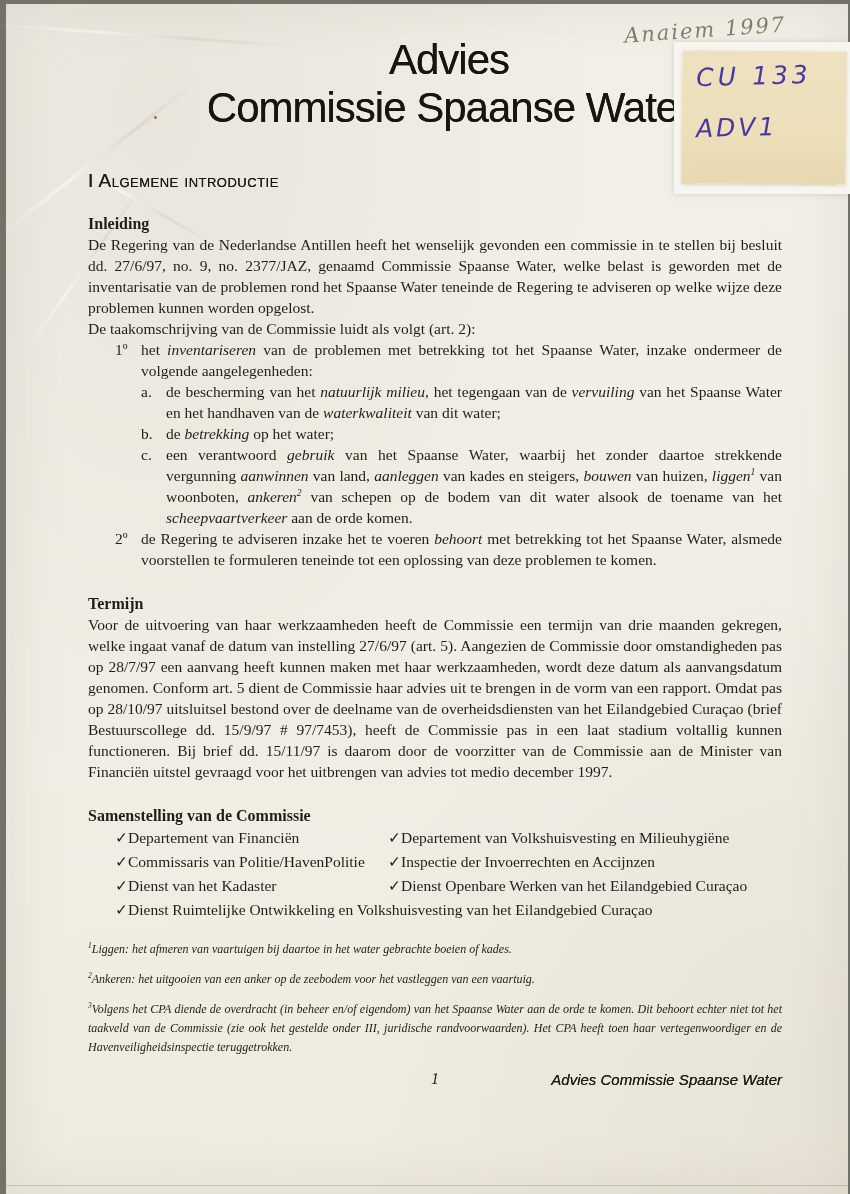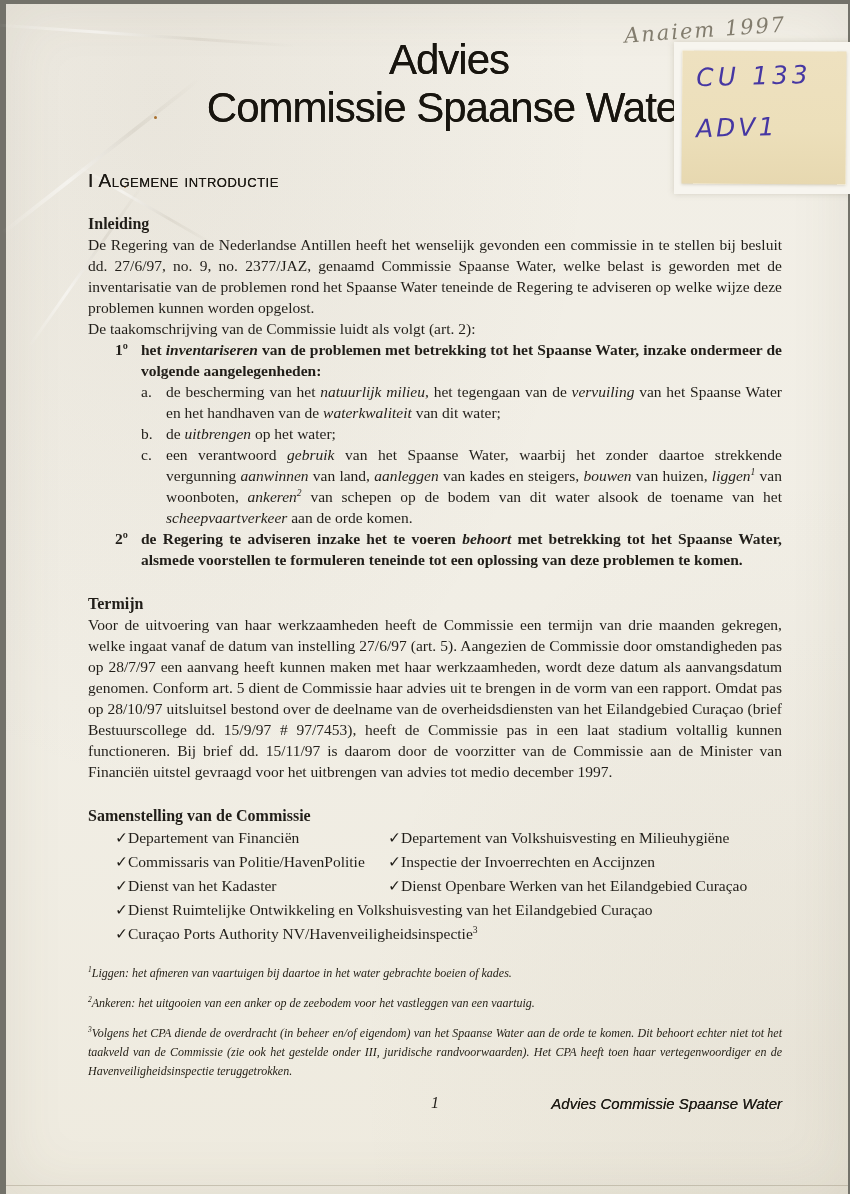--- a/index.html
+++ b/index.html
@@ -72,21 +72,21 @@
   .intro-heading {
     font-family:"Liberation Sans", sans-serif;
     font-variant:small-caps; font-size:19px; letter-spacing:0.5px;
     color:#1c1914; margin-top:34px; text-shadow:0 0 0.4px #1c1914;
   }
   .subheading { font-weight:bold; margin-top:23px; font-size:16px; }
   .subheading.first { margin-top:22px; }
   p.body-par { margin:0; text-align:justify; }
   .li { position:relative; text-align:justify; }
   .li .marker { position:absolute; left:0; top:0; }
-  .li.level1 { margin-left:27px; padding-left:26px;font-weight:bold; }
+  .li.level1 { margin-left:27px; padding-left:26px; }
   .li.level2 { margin-left:53px; padding-left:25px; }
   sup { font-size:0.62em; vertical-align:super; line-height:0; }
 
   .members { margin-left:27px; }
   .member-row { display:flex; line-height:24px; }
   .member-cell { white-space:nowrap; }
   .member-cell.left { flex:0 0 273px; }
   .member-full { line-height:24px; white-space:nowrap; }
   .check { display:inline; }
 
@@ -143,21 +143,21 @@
     <div class="li level1">
       <span class="marker">1º</span>
       <span>het <span style="font-style: italic;">inventariseren</span> van de problemen met betrekking tot het Spaanse Water, inzake ondermeer de volgende aangelegenheden:</span>
     </div>
     <div class="li level2">
       <span class="marker">a.</span>
       <span>de bescherming van het <span style="font-style: italic;">natuurlijk milieu</span>, het tegengaan van de <span style="font-style: italic;">vervuiling</span> van het Spaanse Water en het handhaven van de <span style="font-style: italic;">waterkwaliteit</span> van dit water;</span>
     </div>
     <div class="li level2">
       <span class="marker">b.</span>
-      <span>de <span style="font-style: italic;">uitbrengen</span> op het water;</span>
+      <span>de <span style="font-style: italic;">betrekking</span> op het water;</span>
     </div>
     <div class="li level2">
       <span class="marker">c.</span>
       <span>een verantwoord <span style="font-style: italic;">gebruik</span> van het Spaanse Water, waarbij het zonder daartoe strekkende vergunning <span style="font-style: italic;">aanwinnen</span> van land, <span style="font-style: italic;">aanleggen</span> van kades en steigers, <span style="font-style: italic;">bouwen</span> van huizen, <span style="font-style: italic;">liggen</span><sup style="font-style: italic;">1</sup> van woonboten, <span style="font-style: italic;">ankeren</span><sup style="font-style: italic;">2</sup> van schepen op de bodem van dit water alsook de toename van het <span style="font-style: italic;">scheepvaartverkeer</span> aan de orde komen.</span>
     </div>
     <div class="li level1">
       <span class="marker">2º</span>
       <span>de Regering te adviseren inzake het te voeren <span style="font-style: italic;">behoort</span> met betrekking tot het Spaanse Water, alsmede voorstellen te formuleren teneinde tot een oplossing van deze problemen te komen.</span>
     </div>
 
@@ -173,21 +173,20 @@
       </div>
       <div class="member-row">
         <div class="member-cell left"><span class="check">✓</span><span>Commissaris van Politie/HavenPolitie</span></div>
         <div class="member-cell"><span class="check">✓</span><span>Inspectie der Invoerrechten en Accijnzen</span></div>
       </div>
       <div class="member-row">
         <div class="member-cell left"><span class="check">✓</span><span>Dienst van het Kadaster</span></div>
         <div class="member-cell"><span class="check">✓</span><span>Dienst Openbare Werken van het Eilandgebied Curaçao</span></div>
       </div>
       <div class="member-full"><span class="check">✓</span><span>Dienst Ruimtelijke Ontwikkeling en Volkshuisvesting van het Eilandgebied Curaçao</span></div>
-      <div class="member-full"><span class="check">✓</span><span>Curaçao Ports Authority NV/Havenveiligheidsinspectie<sup>3</sup></span></div>
     </div>
 
     <div class="footnotes">
       <p class="footnote"><sup>1</sup><span>Liggen: het afmeren van vaartuigen bij daartoe in het water gebrachte boeien of kades.</span></p>
       <p class="footnote"><sup>2</sup><span>Ankeren: het uitgooien van een anker op de zeebodem voor het vastleggen van een vaartuig.</span></p>
       <p class="footnote"><sup>3</sup><span>Volgens het CPA diende de overdracht (in beheer en/of eigendom) van het Spaanse Water aan de orde te komen. Dit behoort echter niet tot het taakveld van de Commissie (zie ook het gestelde onder III, juridische randvoorwaarden). Het CPA heeft toen haar vertegenwoordiger en de Havenveiligheidsinspectie teruggetrokken.</span></p>
     </div>
 
     <div class="page-footer">
       <span class="page-number">1</span>

